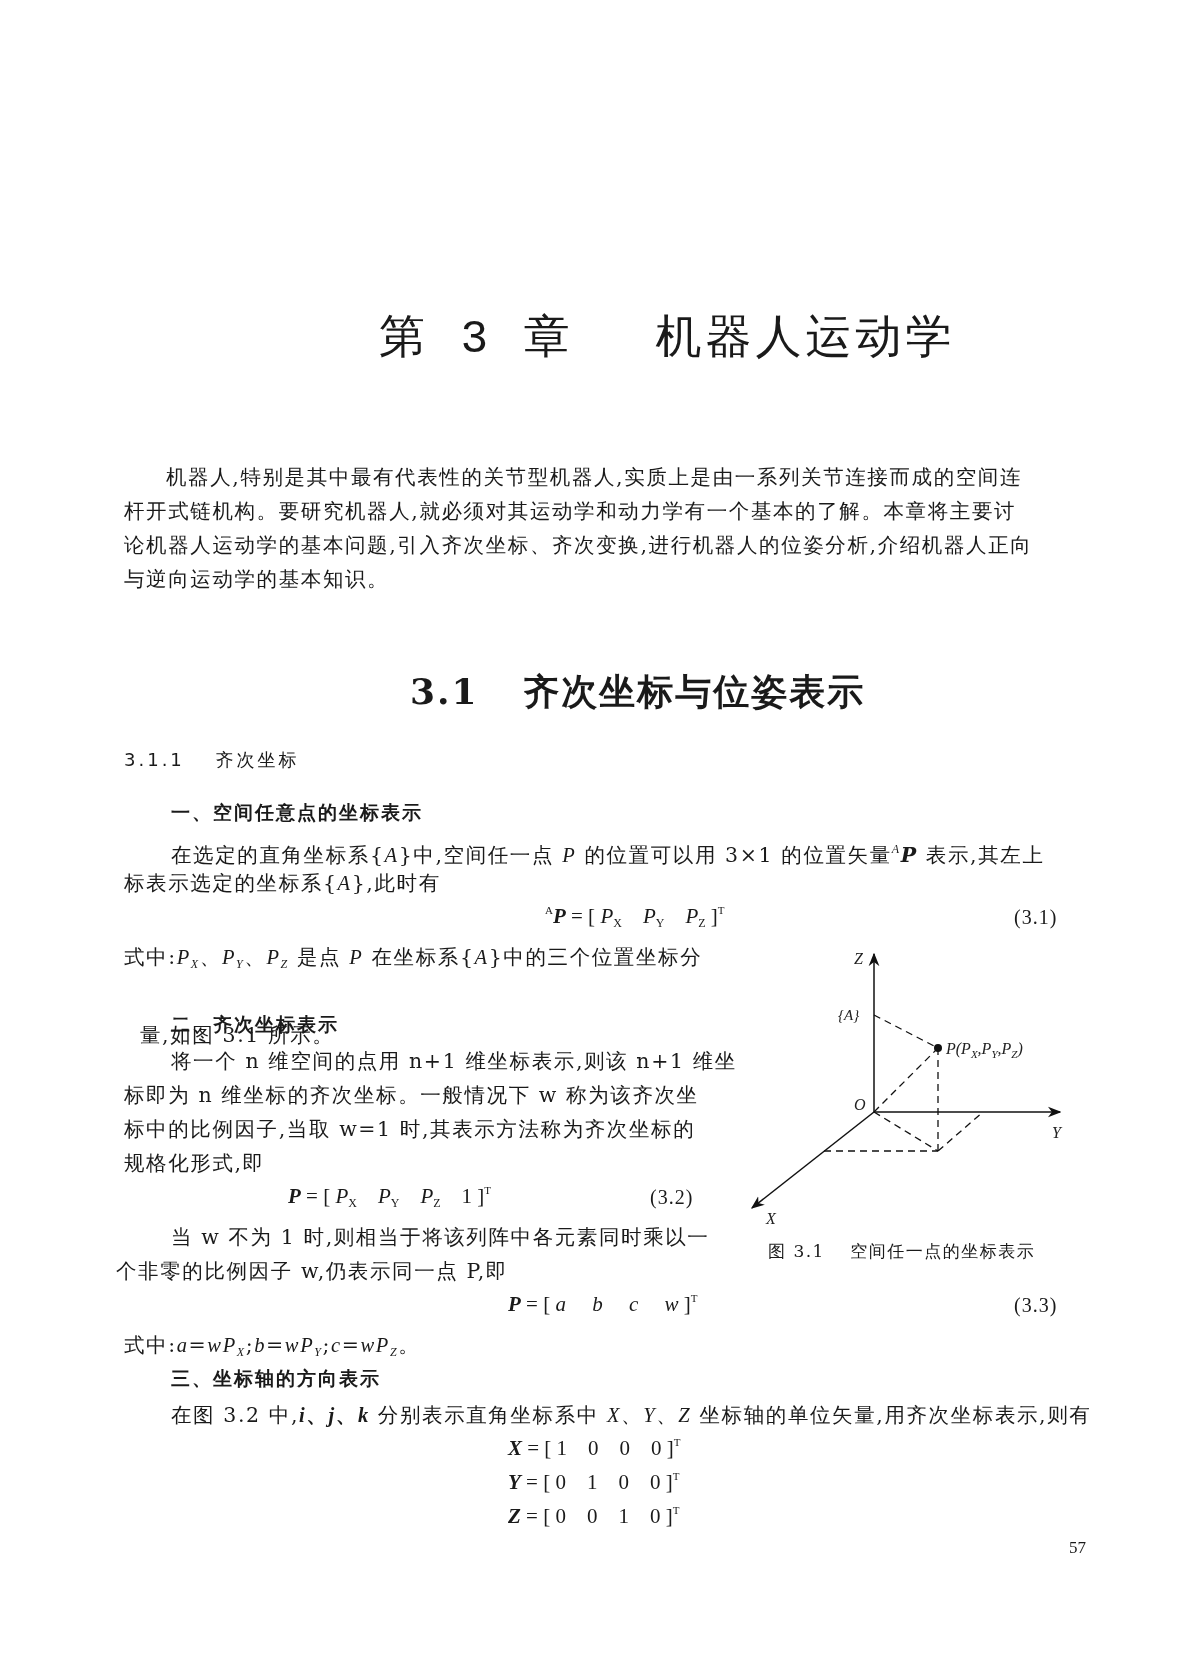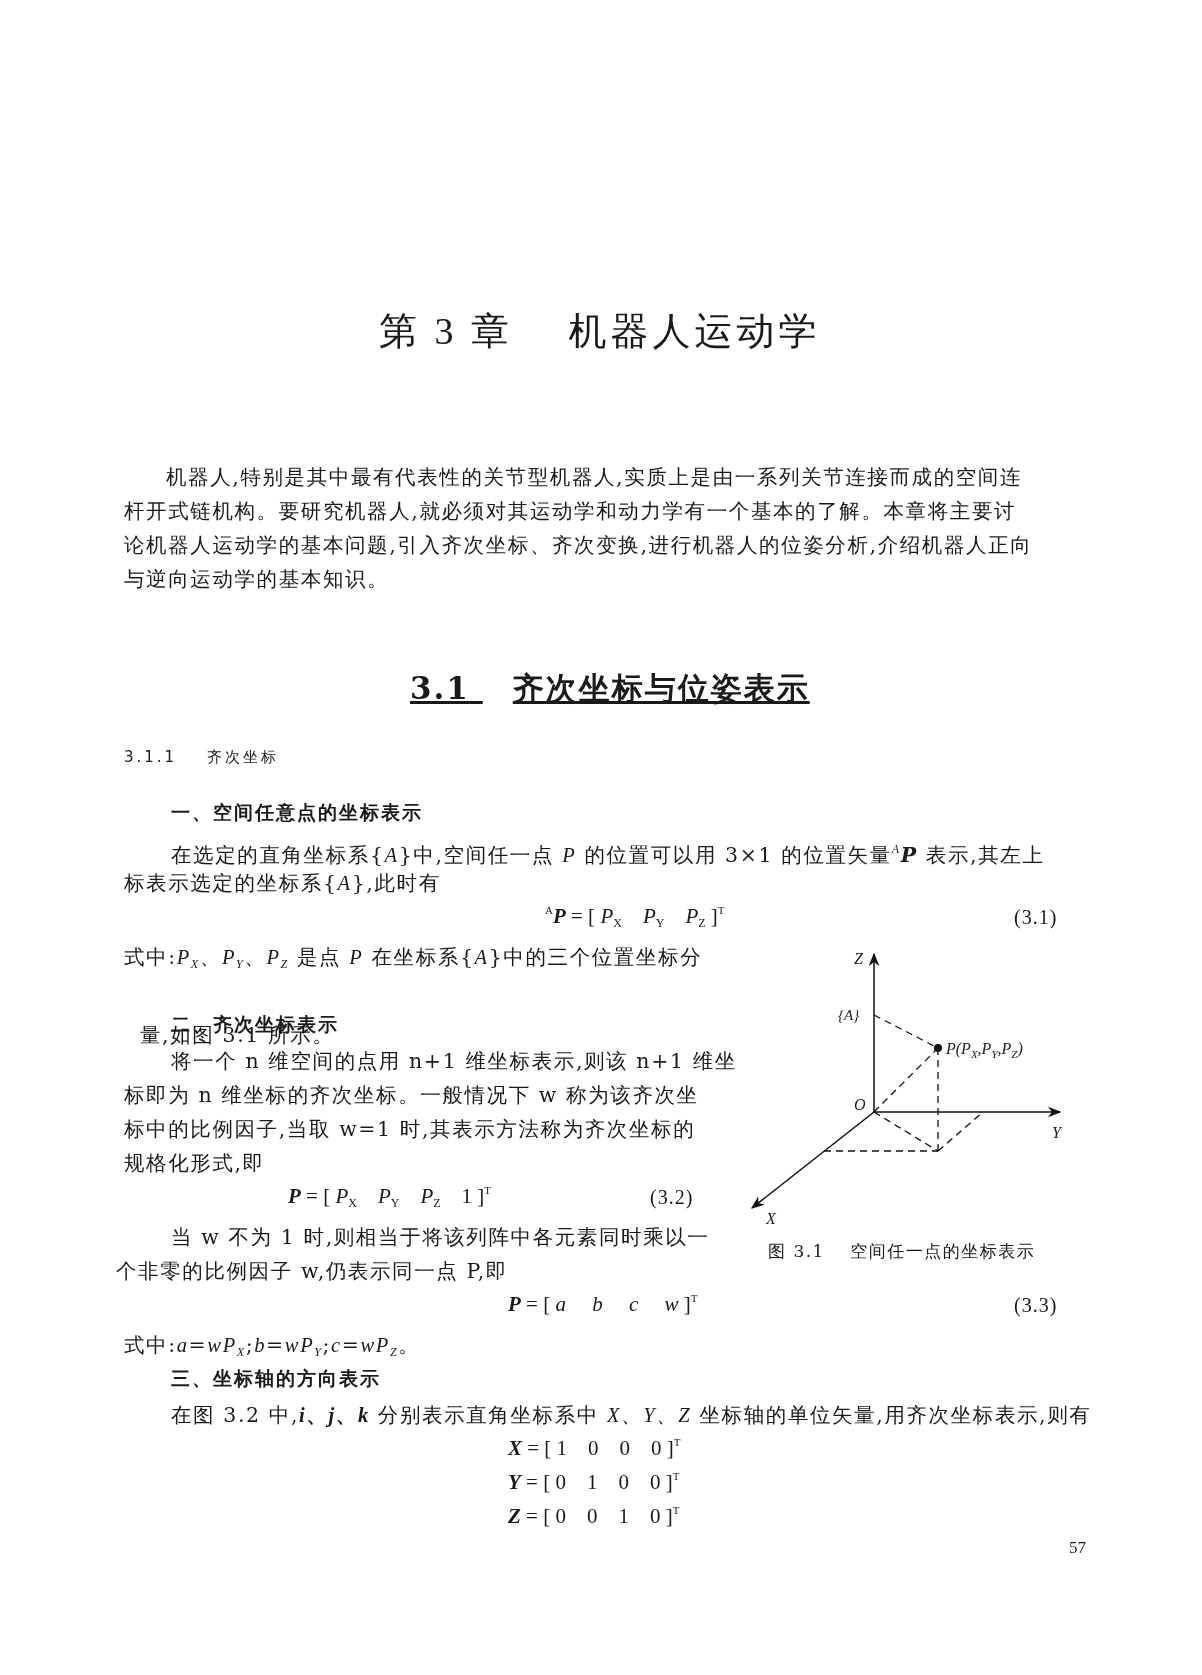--- a/index.html
+++ b/index.html
@@ -1,22 +1,22 @@
 <!DOCTYPE html>
 <html><head>
 <meta charset="utf-8">
 <style>
   html, body { margin: 0; padding: 0; background: #ffffff; }
   body { width: 1202px; height: 1675px; position: relative; overflow: hidden;
          font-family: "DejaVu Serif", "Liberation Serif", serif; color: #1a1a1a; }
   .abs { position: absolute; white-space: nowrap; }
   .body-text { font-size: 20.5px; letter-spacing: 1.6px; line-height: 34px; }
-  .chapter-title { font-family: Liberation Serif, serif; font-size: 38px; letter-spacing: 4px; }
-  .section-title { font-family: "DejaVu Serif", "Liberation Serif", serif; font-weight: bold; font-size: 31px; letter-spacing: 2px; text-decoration: underline; }
-  .subsection-title { font-family: "DejaVu Sans", "Liberation Sans", sans-serif; font-size: 15px; letter-spacing: 3px; text-align: center; }
+  .chapter-title { font-family: Liberation Mono, monospace; font-size: 46px; letter-spacing: 4px; }
+  .section-title { font-family: "DejaVu Serif", "Liberation Serif", serif; font-weight: bold; font-size: 36px; letter-spacing: 2px; }
+  .subsection-title { font-family: "DejaVu Sans", "Liberation Sans", sans-serif; font-size: 18px; letter-spacing: 3px; text-align: center; }
   .heading-cn { font-family: "DejaVu Sans", "Liberation Sans", sans-serif; font-size: 19px; letter-spacing: 2px; font-weight: bold; }
   .eq { font-family: "Liberation Serif", "DejaVu Serif", serif; font-size: 21px; }
   .eq b { font-style: italic; }
   .eq i { font-style: italic; }
   .eq sub { font-size: 12px; vertical-align: -4px; }
   .eq sup { font-size: 11px; vertical-align: 9px; }
   .eqnum { font-family: "Liberation Serif", "DejaVu Serif", serif; font-size: 20px; letter-spacing: 1px; }
   .caption { font-size: 17px; letter-spacing: 1.5px; text-align: right; }
   .page-num { font-family: "Liberation Serif", "DejaVu Serif", serif; font-size: 17px; margin-left: 8px; }
   i.v { font-family: "Liberation Serif", serif; font-style: italic; }

